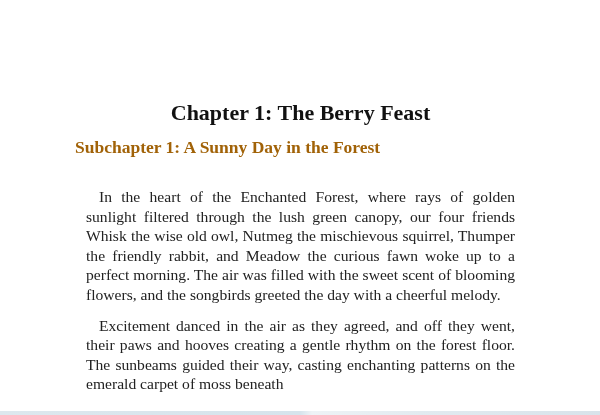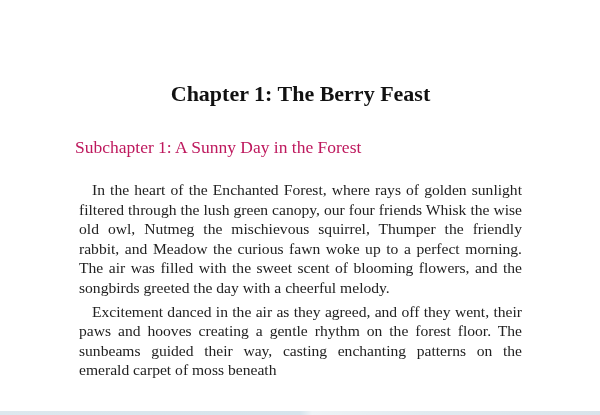--- a/index.html
+++ b/index.html
@@ -17,51 +17,51 @@
     }
     .page {
       position: absolute;
       left: 75px;
       top: 0;
       width: 451px;
     }
     .chapter-title {
       position: absolute;
       left: 0;
-      top: 80px;
+      top: 99px;
       width: 451px;
       text-align: center;
       font-weight: bold;
       font-size: 22px;
       line-height: 28px;
       margin: 0;
       color: #111;
     }
     .subchapter-title {
       position: absolute;
       left: 0;
       top: 136px;
-      font-weight: normal;
+      font-weight: bold;
       font-size: 17.5px;
       line-height: 22px;
       margin: 0;
-      color: #be185d;
+      color: #a16207;
     }
     .body-text {
       position: absolute;
       left: 0;
       top: 176px;
       width: 451px;
       font-size: 15.6px;
       line-height: 19.6px;
       text-align: justify;
       color: #222;
     }
     .body-text p {
-      margin: 4px;
+      margin: 11px;
       text-indent: 13px;
     }
     .bottom-bar {
       position: absolute;
       left: 0;
       top: 411px;
       width: 600px;
       height: 4px;
       background: linear-gradient(to right, #dde8ee 0%, #d6e4ec 50%, #eef3f6 52%, #e2ebf0 70%, #d8e3ea 100%);
     }

